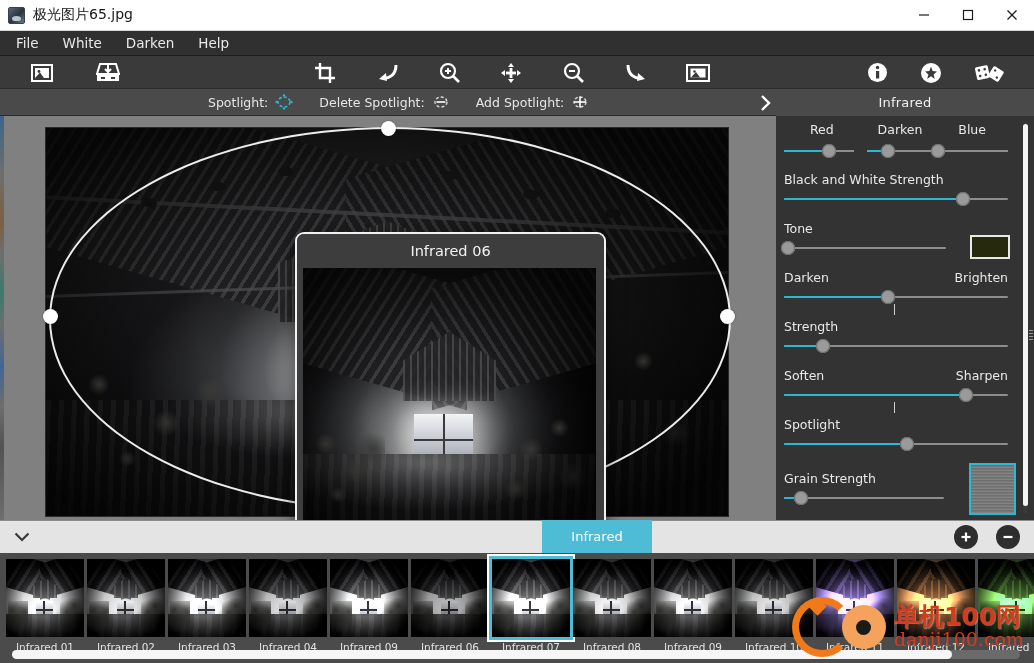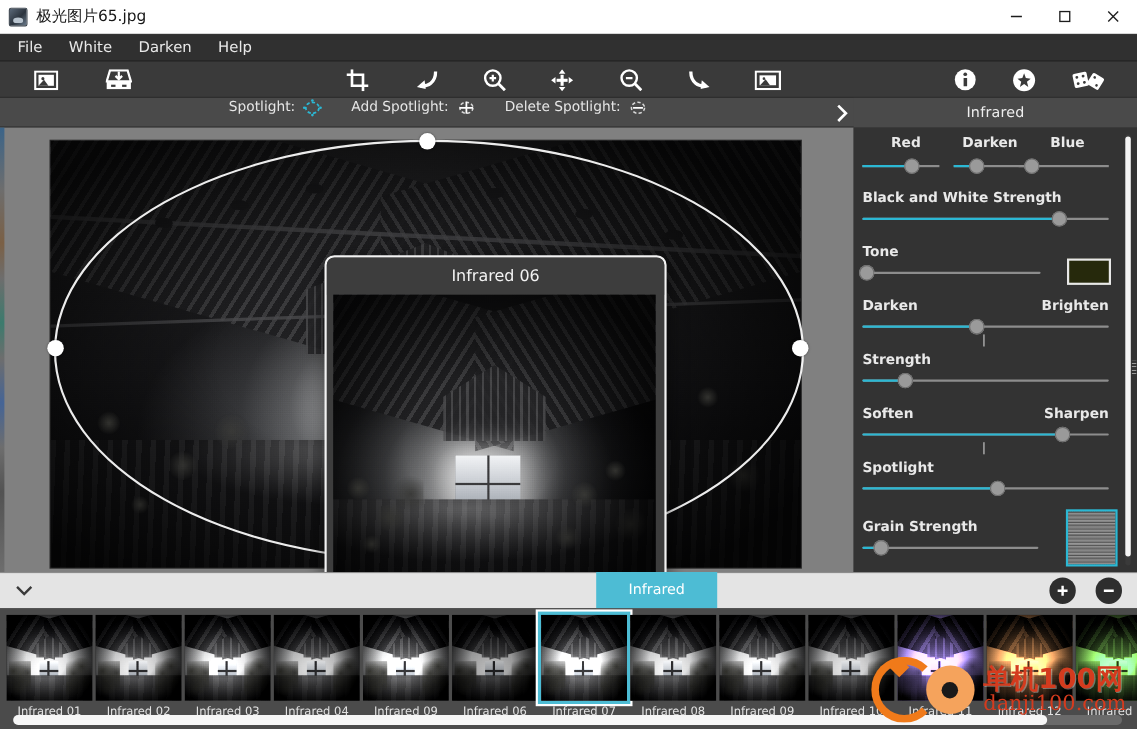--- a/index.html
+++ b/index.html
@@ -58,21 +58,21 @@
     display:flex;align-items:center;justify-content:center;color:#ffffff;
   }
   .tb-icon svg{display:block;}
 
   
   .subbar{
     position:absolute;left:0;top:89px;width:1034px;height:27px;
     background:#4a4a4a;border-bottom:1px solid #2a2a2a;box-sizing:border-box;
     display:flex;align-items:center;
   }
-  .sub-group{display:flex;height:27px;}
+  .sub-group{display:flex;align-items:center;height:27px;}
   .sub-label{font-size:12.5px;color:#e6e6e6;margin-right:7px;white-space:nowrap;}
   .sub-icon{width:18px;height:18px;display:flex;align-items:center;justify-content:center;}
   .subbar-right{
     position:absolute;right:0;top:0;width:258px;height:27px;
     background:#4a4a4a;display:flex;align-items:center;justify-content:center;
   }
   .panel-title{font-size:13px;color:#efefef;letter-spacing:.2px;}
   .chev-right{
     position:absolute;left:755px;top:0;height:27px;width:20px;
     display:flex;align-items:center;justify-content:center;color:#fff;
@@ -202,21 +202,21 @@
     filter:drop-shadow(0 2px 2px rgba(0,0,0,.4));
   }
 
   
   .rpanel{
     position:absolute;right:0;top:116px;width:258px;height:404px;
     background:#333333;overflow:hidden;
   }
   .rp-inner{position:absolute;left:0;top:0;width:240px;padding:0 10px;box-sizing:border-box;}
   .ctl{position:absolute;left:0;width:240px;}
-  .ctl-row{display:flex;justify-content:space-between;padding:0 8px;box-sizing:border-box;font-weight:bold;}
+  .ctl-row{display:flex;justify-content:space-between;padding:0 8px;box-sizing:border-box;}
   .ctl-label{font-size:12.5px;color:#e9e9e9;white-space:nowrap;}
   .slider{position:relative;height:14px;margin-top:5px;}
   .sl-track{
     position:absolute;left:8px;right:8px;top:6px;height:2px;background:#8d8d8d;border-radius:1px;
   }
   .sl-fill{position:absolute;left:8px;top:6px;height:2px;background:#2bb8d4;border-radius:1px;}
   .sl-knob{
     position:absolute;top:0;width:14px;height:14px;border-radius:50%;
     background:#9a9a9a;box-shadow:0 0 0 1px #6e6e6e inset;
   }
@@ -452,35 +452,35 @@
         <svg width="18" height="18" viewBox="0 0 18 18">
             <ellipse cx="9" cy="9" rx="6" ry="5" fill="none" stroke="#2bb8d4" stroke-width="1.6" stroke-dasharray="3 2"></ellipse>
             <circle cx="9" cy="2.4" r="1.2" fill="#2bb8d4"></circle>
             <circle cx="9" cy="15.6" r="1.2" fill="#2bb8d4"></circle>
             <circle cx="1.6" cy="9" r="1.2" fill="#2bb8d4"></circle>
             <circle cx="16.4" cy="9" r="1.2" fill="#2bb8d4"></circle>
           </svg>
       </span>
     </div>
     <div class="sub-group" style="margin-left:26px">
+      <span class="sub-label">Delete Spotlight:</span>
+      <span class="sub-icon">
+        <svg width="18" height="18" viewBox="0 0 18 18">
+            <ellipse cx="9" cy="9" rx="6" ry="5" fill="none" stroke="#d8d8d8" stroke-width="1.4" stroke-dasharray="3 2"></ellipse>
+            <line x1="4.5" y1="9" x2="13.5" y2="9" stroke="#fff" stroke-width="1.6"></line>
+          </svg>
+      </span>
+    </div>
+    <div class="sub-group" style="margin-left:26px">
       <span class="sub-label">Add Spotlight:</span>
       <span class="sub-icon">
         <svg width="18" height="18" viewBox="0 0 18 18">
             <ellipse cx="9" cy="9" rx="6" ry="5" fill="none" stroke="#d8d8d8" stroke-width="1.4" stroke-dasharray="3 2"></ellipse>
             <line x1="9" y1="3.6" x2="9" y2="14.4" stroke="#fff" stroke-width="1.6"></line>
             <line x1="3" y1="9" x2="15" y2="9" stroke="#fff" stroke-width="1.6"></line>
-          </svg>
-      </span>
-    </div>
-    <div class="sub-group" style="margin-left:26px">
-      <span class="sub-label">Delete Spotlight:</span>
-      <span class="sub-icon">
-        <svg width="18" height="18" viewBox="0 0 18 18">
-            <ellipse cx="9" cy="9" rx="6" ry="5" fill="none" stroke="#d8d8d8" stroke-width="1.4" stroke-dasharray="3 2"></ellipse>
-            <line x1="4.5" y1="9" x2="13.5" y2="9" stroke="#fff" stroke-width="1.6"></line>
           </svg>
       </span>
     </div>
     <div class="chev-right">
       <svg width="11" height="16" viewBox="0 0 11 16">
           <path d="M2 1 L9 8 L2 15" stroke="#fff" stroke-width="2.4" fill="none"></path>
         </svg>
     </div>
     <div class="subbar-right">
       <span class="panel-title">Infrared</span>

